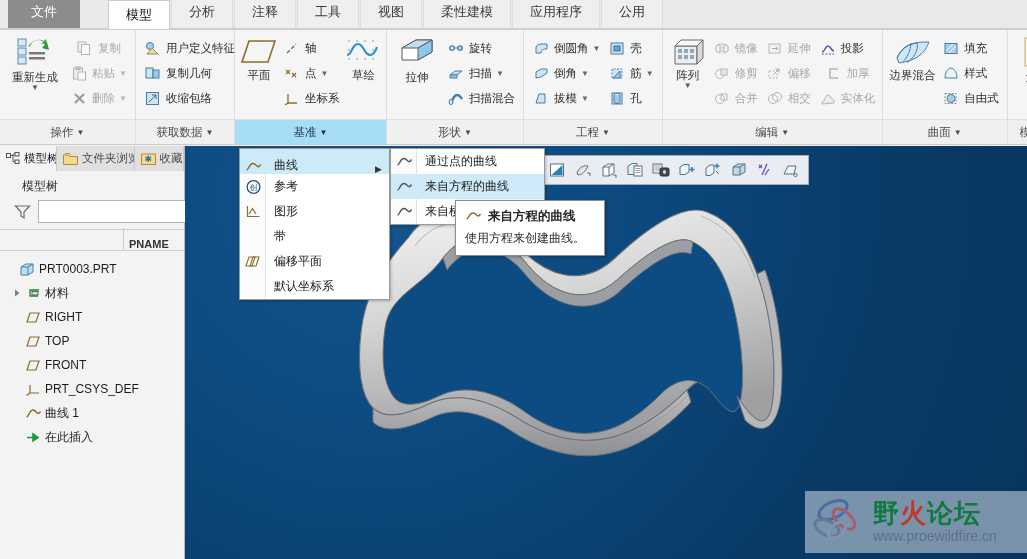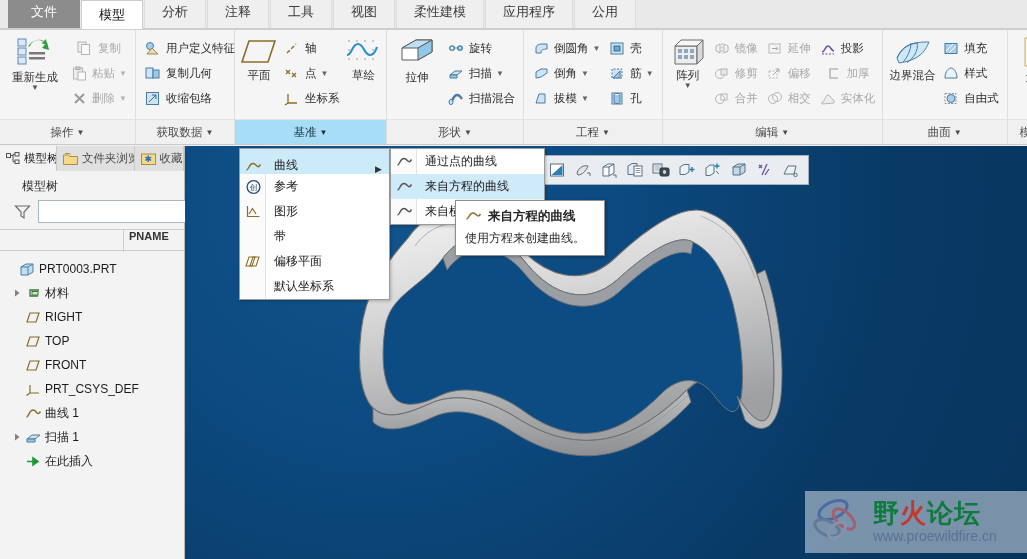--- a/index.html
+++ b/index.html
@@ -18,21 +18,21 @@
     border-bottom:1px solid #cfcfcf; position:relative;
   }
   .tabbar::after{content:"";position:absolute;left:0;right:0;bottom:0;height:1px;background:#cdcdcd;}
   .tab {
     height:32px; line-height:27px; padding:0 17px; font-size:13px;
     color:#3a3a3a; background:#efefef; border:1px solid #dcdcdc; border-bottom:none;
     margin-right:1px; position:relative; white-space:nowrap; cursor:default;
   }
   .tab.file { background:#8c8c8c; color:#fff; border-color:#8c8c8c; padding:0 22px;
               font-weight:normal; margin-left:8px;}
-  .tab.active { background:#fff; color:#111; border-color:#cdcdcd; z-index:3; height:29px; line-height:28px;}
+  .tab.active { background:#fff; color:#111; border-color:#cdcdcd; z-index:3; height:29px; line-height:28px;margin-left:27px;}
   .tabfill{flex:1;background:#e9e9e9;height:27px;border-bottom:1px solid #cdcdcd;}
 
   
   .ribbon {
     height:115px; background:#f5f5f5; display:flex; position:relative;
     border-bottom:1px solid #c9c9c9; overflow:hidden;
   }
   .rgroup{ display:flex; flex-direction:column; border-right:1px solid #dedede; position:relative;}
   .rgroup-body{ flex:1; display:flex; align-items:flex-start; padding:4px 4px 0 4px; }
   .rgroup-label{
@@ -66,21 +66,21 @@
   .lp-tabs{ display:flex; height:25px; background:#e6e6e6; border-bottom:1px solid #c9c9c9;}
   .lp-tab{ display:flex; align-items:center; gap:4px; padding:0 6px; font-size:11.5px;
            height:25px; background:#e0e0e0; border-right:1px solid #c9c9c9; color:#4a4a4a;
            white-space:nowrap; overflow:hidden;}
   .lp-tab.active{ background:#f3f3f3; color:#1b1b1b;}
   .lp-title{ padding:7px 0 5px 22px; font-size:12px; color:#2f2f2f;}
   .lp-filter{ display:flex; align-items:center; padding:0 8px 6px 14px;}
   .lp-filter input{ flex:1; height:23px; border:1px solid #a9b6c2; background:#fff;
                     margin-left:7px; font-size:11px; padding:0 4px; outline:none;}
   .lp-head{ display:flex; height:22px; border-top:1px solid #cdcdcd; border-bottom:1px solid #cdcdcd;
-            background:#f3f3f3; font-size:11.5px; color:#333; align-items:flex-start;}
+            background:#f3f3f3; font-size:11.5px; color:#333; align-items:flex-end;}
   .lp-head .c1{ flex:1; border-right:1px solid #cdcdcd; height:22px;}
   .lp-head .c2{ width:60px; padding-left:5px; font-weight:bold; font-size:11px;}
   .tree{ flex:1; padding-top:6px; overflow:hidden; }
   .trow{ display:flex; align-items:center; height:24px; font-size:12px; color:#1b1b1b;
          padding-left:4px; white-space:nowrap;}
   .arr{ width:13px; flex:none; display:flex; align-items:center; justify-content:center;}
   .arr svg{opacity:.75;}
   .tic{ width:20px; flex:none; display:flex; align-items:center; justify-content:center;}
   .tlabel{ margin-left:2px;}
 
@@ -728,34 +728,20 @@
         <div class="trow" style="padding-left:10px">
           <span class="arr"></span>
           <span class="tic">
             <svg width="17" height="15" viewBox="0 0 17 15">
                 <path d="M1.5 11 C4 11 4 4 8 4 C12 4 12 11 15.5 5.5" fill="none" stroke="#8a6d29" stroke-width="1.4"></path>
               </svg>
           </span>
           <span class="tlabel">曲线 1</span>
         </div>
 
-        <div class="trow" style="padding-left:10px">
-          <span class="arr">
-            <svg width="8" height="8" viewBox="0 0 8 8">
-                <path d="M2 0.5 L6.5 4 L2 7.5 Z" fill="#5a5a5a"></path>
-              </svg>
-          </span>
-          <span class="tic">
-            <svg width="17" height="15" viewBox="0 0 17 15">
-                <path d="M2 9 L7 5 L15 5 L10 9 Z" fill="#cfe4f2" stroke="#4a7ca5"></path>
-                <path d="M2 9 L10 9 L10 12 L2 12 Z" fill="#9ec9e3" stroke="#4a7ca5"></path>
-              </svg>
-          </span>
-          <span class="tlabel">扫描 1</span>
-        </div>
 
         <div class="trow" style="padding-left:10px">
           <span class="arr"></span>
           <span class="tic">
             <svg width="16" height="15" viewBox="0 0 16 15">
                 <path d="M2 7.5 h8 M8 4 l5 3.5 -5 3.5 z" fill="#1d9a38" stroke="#1d9a38" stroke-width="1.6"></path>
               </svg>
           </span>
           <span class="tlabel">在此插入</span>
         </div>

